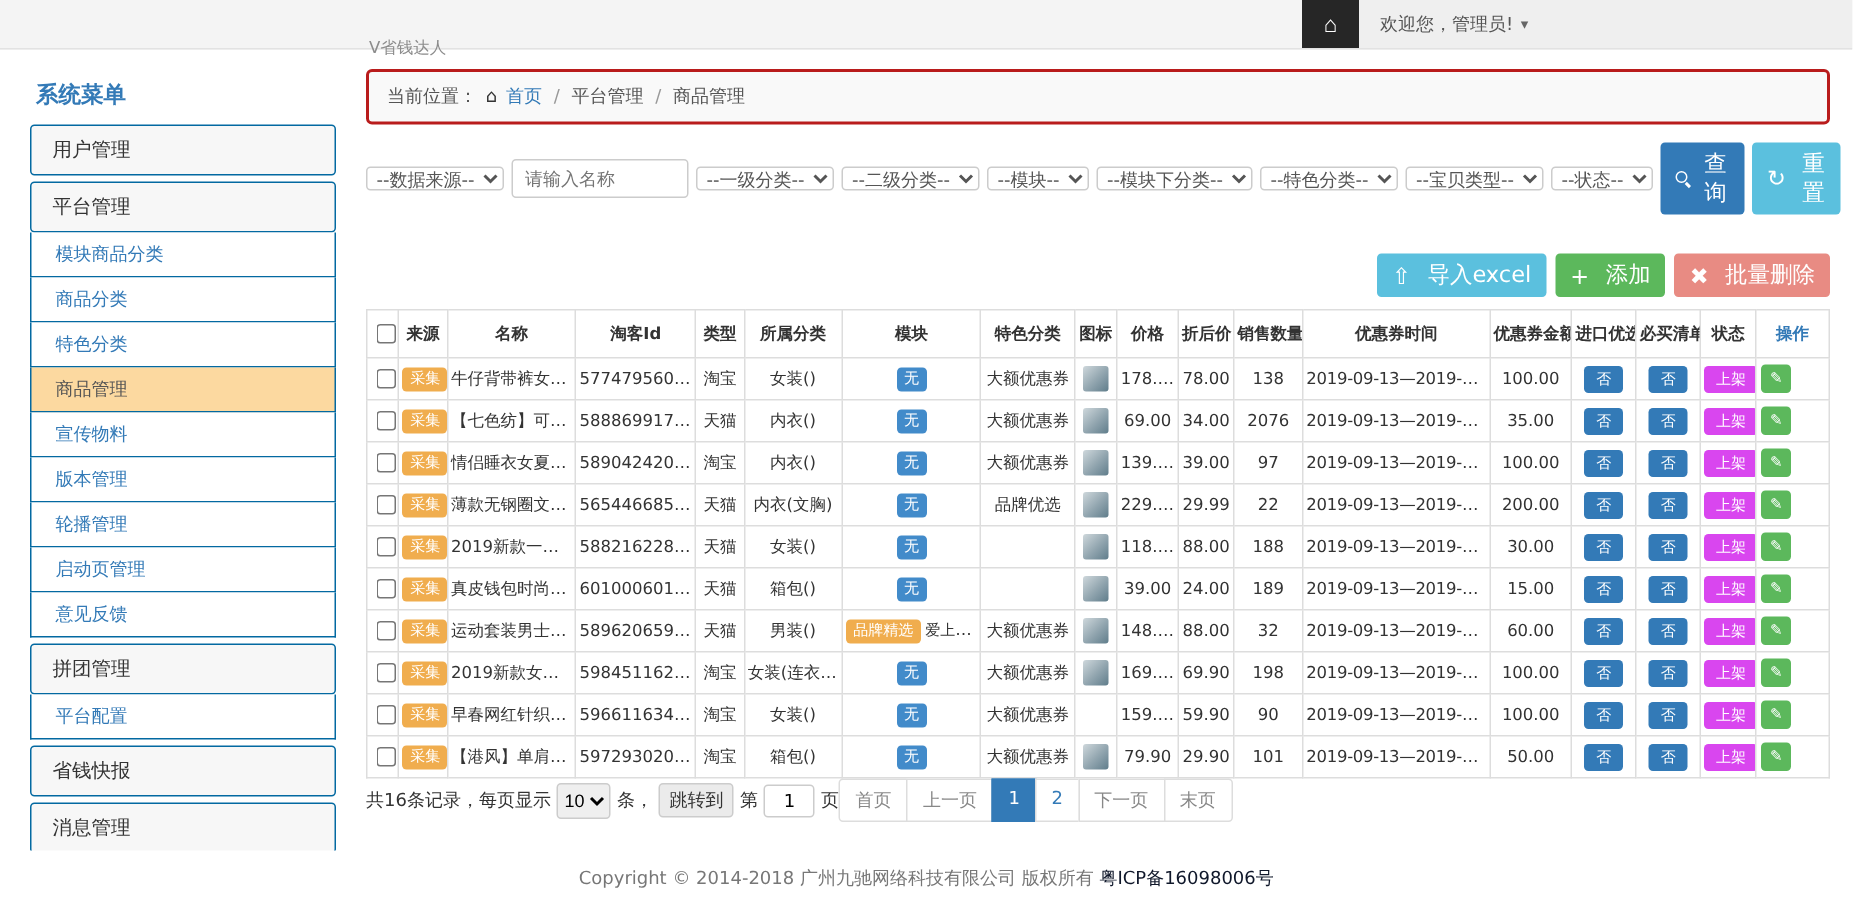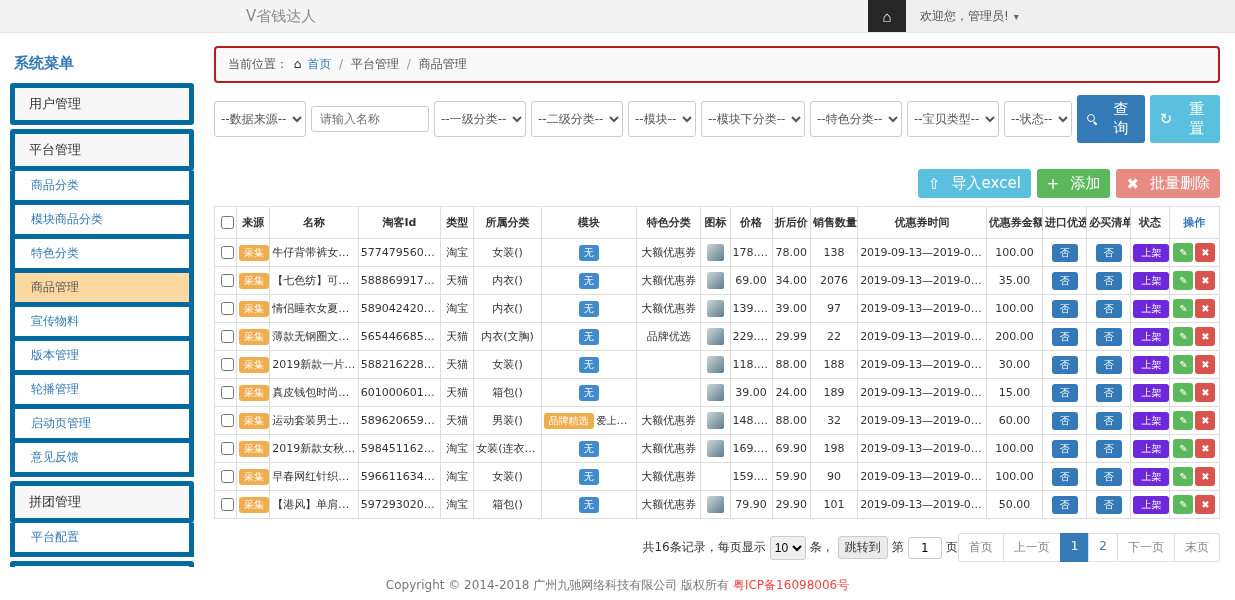--- a/index.html
+++ b/index.html
@@ -1,46 +1,46 @@
 <!DOCTYPE html>
 <html><head>
 <meta charset="utf-8">
 <style>
   *{box-sizing:border-box}
   body{margin:0;font-family:"DejaVu Sans","Liberation Sans",sans-serif;background:#fff;color:#333;width:1235px;height:600px;overflow:hidden}
 
   
   .topbar{height:33px;background:#f4f4f4;border-bottom:1px solid #e2e2e2;position:relative}
-  .app-title{position:absolute;left:246px;top:7px;font-size:15px;color:#8c8c8c}
+  .app-title{position:absolute;left:246px;top:24px;font-size:11px;color:#8c8c8c}
   .topbar-right{position:absolute;left:868px;top:0;right:0;bottom:0;display:flex;align-items:stretch;background:#efefef}
   .home-btn{width:38px;background:#262626;color:#fff;display:flex;align-items:center;justify-content:center;font-size:15px;cursor:pointer;border:none}
   .welcome{display:flex;align-items:center;gap:5px;padding:0 14px;font-size:12px;color:#555;cursor:pointer}
   .caret-glyph{font-size:10px;color:#666}
 
   
   .page{display:flex;align-items:flex-start;min-height:534px}
-  .sidebar{width:184px;margin:13px 0 0 10px;height:521px;overflow:hidden}
+  .sidebar{width:204px;margin:13px 0 0 20px;height:521px;overflow:hidden}
   .sidebar-title{color:#337ab7;font-size:15px;font-weight:bold;padding:8px 4px 10px}
-  .menu-item{border:5px solid #0369a1;font-size:13px;padding:7px 14px;cursor:pointer;background:#f7f7f7;color:#333}
+  .menu-item{border:1px solid #0369a1;font-size:13px;padding:7px 14px;cursor:pointer;background:#f7f7f7;color:#333}
   .menu-item.top{margin-top:4px;border-radius:3px}
   #menu .menu-item.top:first-child{margin-top:0}
   .menu-item.sub{background:#fff;color:#337ab7;font-size:12px;padding:6px 14px 6px 16px;border-top:none;border-radius:0}
   .menu-item.sub.active{background:#fcd9a0;color:#555}
 
   .main{flex:1;margin:13px 15px 0 20px;min-width:0}
   .breadcrumb{background:#f9f9f9;border:2px solid #b91c1c;border-radius:4px;padding:8px 12px;font-size:12px;color:#555}
   .bc-home-icon{margin:0 2px;color:#333}
   .bc-home{color:#337ab7;text-decoration:none;cursor:pointer}
   .crumb-sep{color:#999;margin:0 4px}
   .crumb{color:#555}
 
   
   .filter-bar{display:flex;align-items:center;gap:5px;margin-top:12px}
   #selA,#selB{display:contents}
-  .f-select{height:36px;border:1px solid #ccc;border-radius:3px;background:#fff;font-size:12px;color:#555;padding:0 2px;font-family:inherit}
+  .f-select{height:16px;border:1px solid #ccc;border-radius:3px;background:#fff;font-size:12px;color:#555;padding:0 2px;font-family:inherit}
   .f-input{height:26px;border:1px solid #ccc;border-radius:3px;font-size:12px;padding:0 8px;width:118px;font-family:Liberation Serif, serif;color:#333}
   .btn{border:none;border-radius:3px;color:#fff;font-size:15px;padding:5px 10px;cursor:pointer;font-family:inherit;display:inline-flex;align-items:center;gap:11px}
   .btn-search{background:#337ab7}
   .btn-reset{background:#5bc0de}
   .ico-search{position:relative;width:10px;height:10px;display:inline-block}
   .ico-search::before{content:"";position:absolute;left:0;top:0;width:6px;height:6px;border:1.5px solid #fff;border-radius:50%}
   .ico-search::after{content:"";position:absolute;left:7px;top:7px;width:4px;height:1.5px;background:#fff;transform:rotate(45deg);transform-origin:left center}
 
   
   .toolbar{margin-top:26px;display:flex;justify-content:flex-end;gap:6px}
@@ -53,42 +53,42 @@
   .grid th{border:1px solid #ddd;padding:6px 2px;font-size:11px;font-weight:bold;text-align:center;white-space:nowrap;overflow:hidden}
   .grid td{border:1px solid #ddd;padding:4px 2px;font-size:11px;text-align:center;white-space:nowrap;overflow:hidden;text-overflow:ellipsis;height:26px}
   .op-head{color:#337ab7}
   .badge{display:inline-block;padding:2px 5px;border-radius:3px;color:#fff;font-size:10px;line-height:1.2}
   .bg-orange{background:#f0ad4e}
   .bg-blue{background:#428bca}
   .module-extra{margin-left:3px;color:#333;font-size:10px}
   .thumb{display:inline-block;width:17px;height:17px;border-radius:2px;vertical-align:middle;background:linear-gradient(135deg,#cfd8dc,#90a4ae 55%,#607d8b)}
   .btn-xs{border:none;border-radius:3px;color:#fff;font-size:10px;padding:2px 8px;cursor:pointer;font-family:inherit}
   .btn-blue{background:#337ab7}
-  .btn-green{background:#6d28d9}
+  .btn-green{background:#d946ef}
   .op-btn{width:20px;height:19px;border:none;border-radius:3px;color:#fff;font-size:10px;cursor:pointer;margin:0 1px;padding:0;line-height:1}
   .op-edit{background:#5cb85c}
   .op-del{background:#d9534f}
   .td-time{font-size:10px;letter-spacing:-0.2px}
 
   
-  .pagefoot{display:flex;justify-content:flex-end;align-items:center;margin-top:14px}
+  .pagefoot{display:flex;justify-content:flex-start;align-items:center;margin-top:0}
   .pg-left{display:flex;align-items:center;gap:4px;font-size:12px;color:#333}
   .pg-select{height:24px;border:1px solid #ccc;border-radius:3px;font-size:12px;font-family:Liberation Sans, sans-serif}
   .jump-btn{background:#ebebeb;border:1px solid #ccc;border-radius:3px;font-size:12px;padding:2px 6px;cursor:pointer;font-family:inherit;color:#333}
   .pg-input{width:34px;height:22px;border:1px solid #ccc;border-radius:3px;font-size:12px;text-align:center;font-family:inherit}
   .pg-right{display:flex}
   .pg-item{border:1px solid #ddd;background:#fff;color:#888;font-size:12px;padding:5px 10px;margin-left:-1px;cursor:pointer;text-decoration:none}
   .pg-item.num{color:#337ab7}
   .pg-item.active{background:#337ab7;border-color:#337ab7;color:#fff}
   .pg-item:first-child{border-radius:3px 0 0 3px;margin-left:0}
   .pg-item:last-child{border-radius:0 3px 3px 0}
 
   
   .footer{text-align:center;font-size:12px;color:#777;padding:10px 0 9px;background:#fff}
-  .icp{color:#ef4444;text-decoration:none;cursor:pointer}
+  .icp{color:#0f172a;text-decoration:none;cursor:pointer}
 </style>
 </head>
 <body>
 
 <div class="topbar">
   <div class="app-title">V省钱达人</div>
   <div class="topbar-right">
     <button class="home-btn">
         <span>⌂</span>
       </button>
@@ -98,22 +98,22 @@
     </div>
   </div>
 </div>
 
 <div class="page">
   <aside class="sidebar">
     <div class="sidebar-title">系统菜单</div>
     <nav id="menu">
         <div class="menu-item top">用户管理</div>
         <div class="menu-item top">平台管理</div>
+        <div class="menu-item sub">模块商品分类</div>
         <div class="menu-item sub">商品分类</div>
-        <div class="menu-item sub">模块商品分类</div>
         <div class="menu-item sub">特色分类</div>
         <div class="menu-item sub active">商品管理</div>
         <div class="menu-item sub">宣传物料</div>
         <div class="menu-item sub">版本管理</div>
         <div class="menu-item sub">轮播管理</div>
         <div class="menu-item sub">启动页管理</div>
         <div class="menu-item sub">意见反馈</div>
         <div class="menu-item top">拼团管理</div>
         <div class="menu-item sub">平台配置</div>
         <div class="menu-item top">省钱快报</div>

